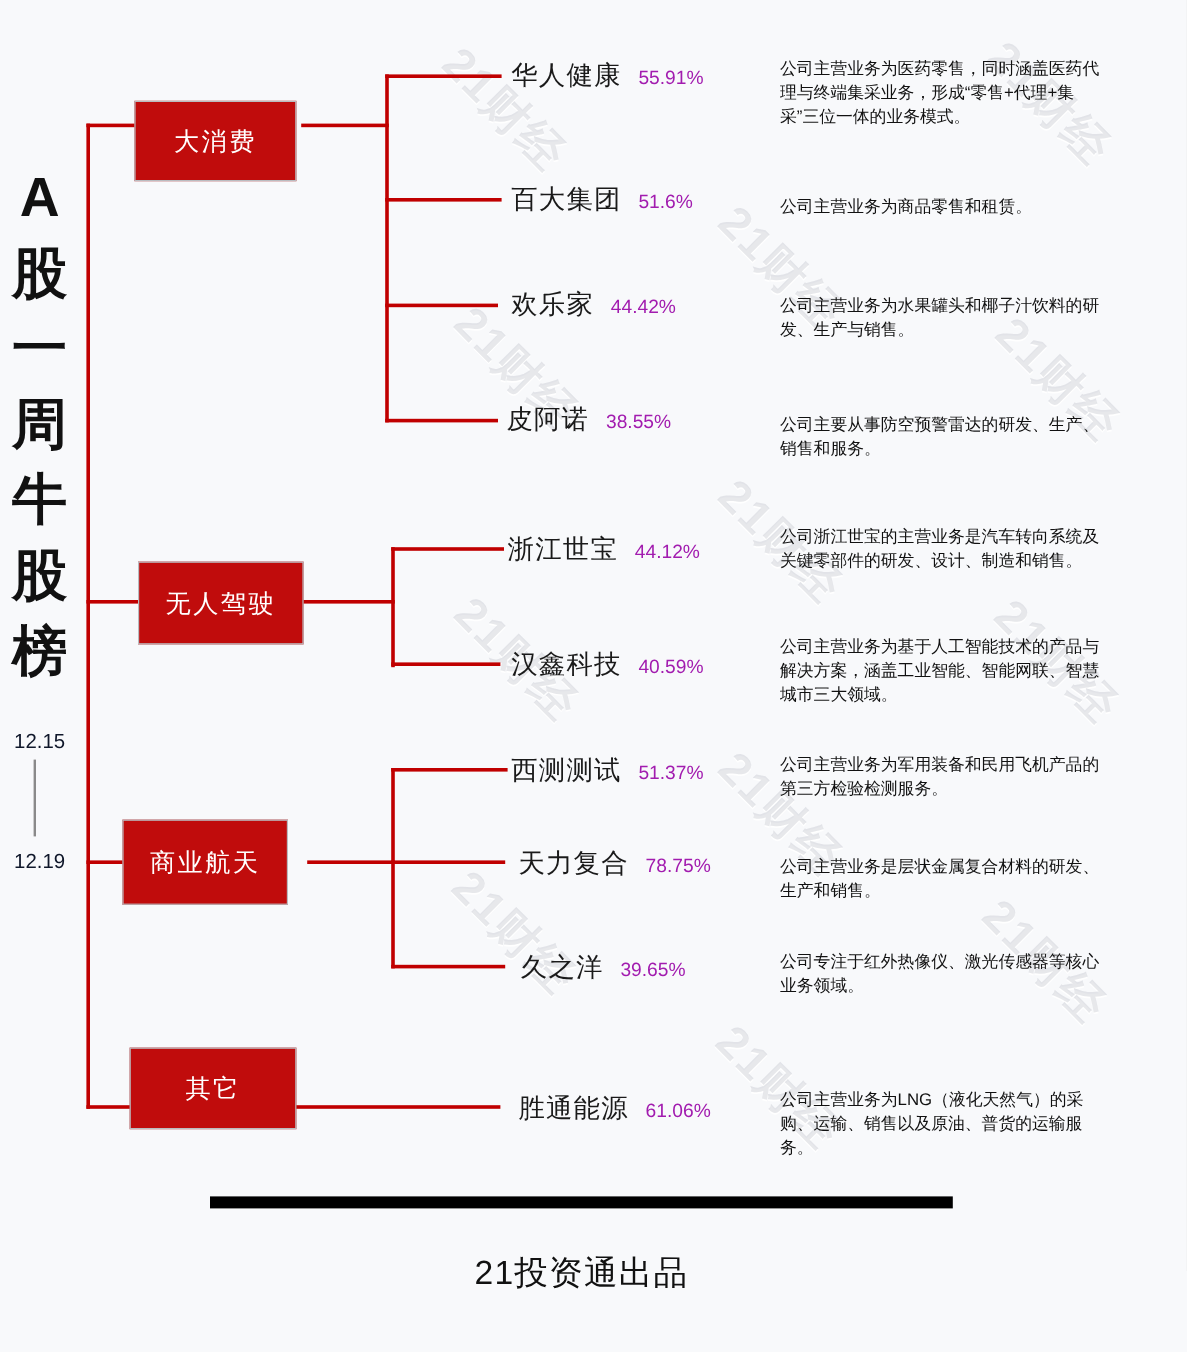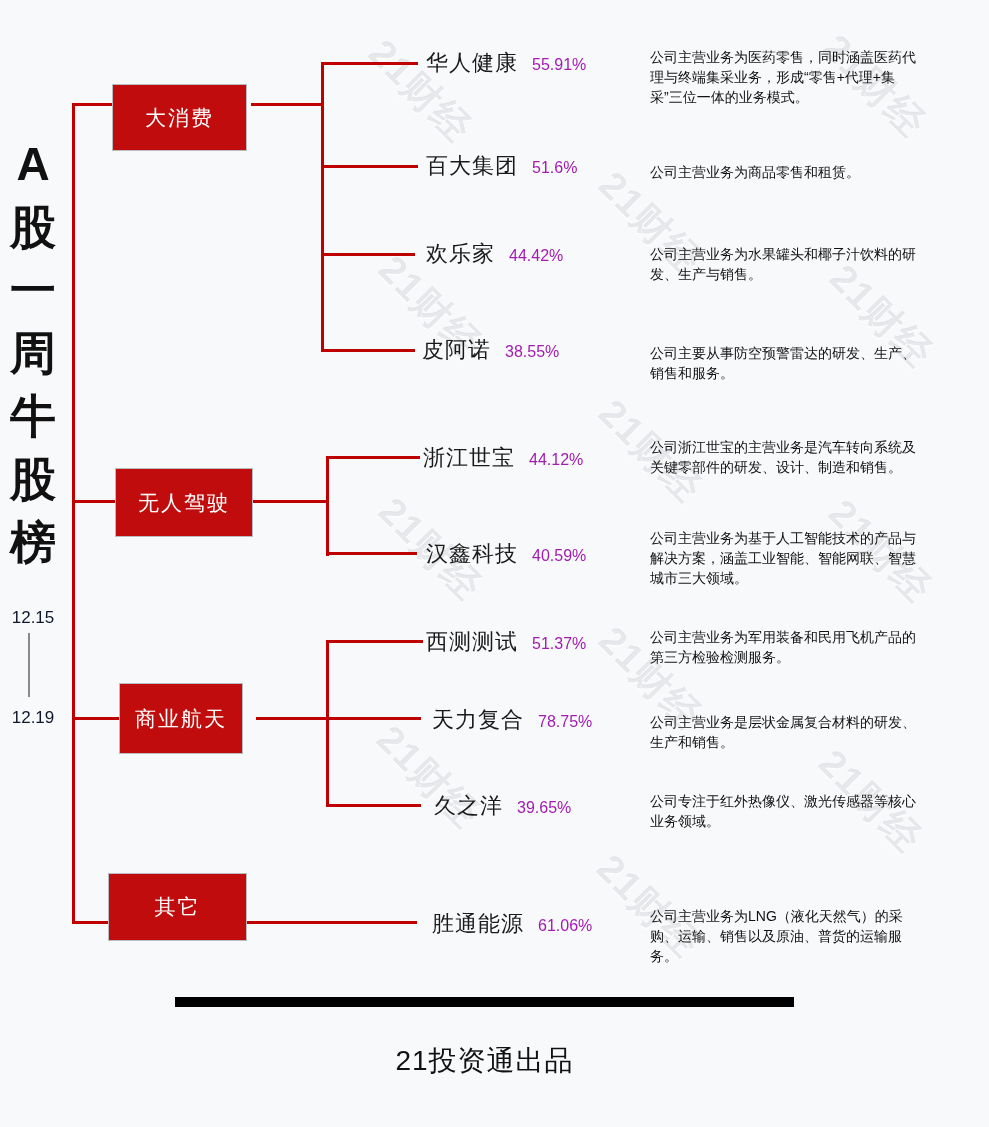--- a/index.html
+++ b/index.html
@@ -97,21 +97,21 @@
   <div class="hl" style="left:326px;top:804px;width:95px"></div>
 
   <div class="hl" style="left:246px;top:921px;width:171px"></div>
 
   <div class="cat" style="left:112px;top:84px;width:135px;height:67px">
     <span>大消费</span>
   </div>
   <div class="cat" style="left:115px;top:468px;width:138px;height:69px">
     <span>无人驾驶</span>
   </div>
-  <div class="cat" style="left:119px;top:683px;width:124px;height:71px">
+  <div class="cat" style="left:102px;top:683px;width:138px;height:71px">
     <span>商业航天</span>
   </div>
   <div class="cat" style="left:108px;top:873px;width:139px;height:68px">
     <span>其它</span>
   </div>
 
   <div class="stock" style="top:47px">
     <span class="sname">华人健康</span>
     <span class="spct">55.91%</span>
   </div>

